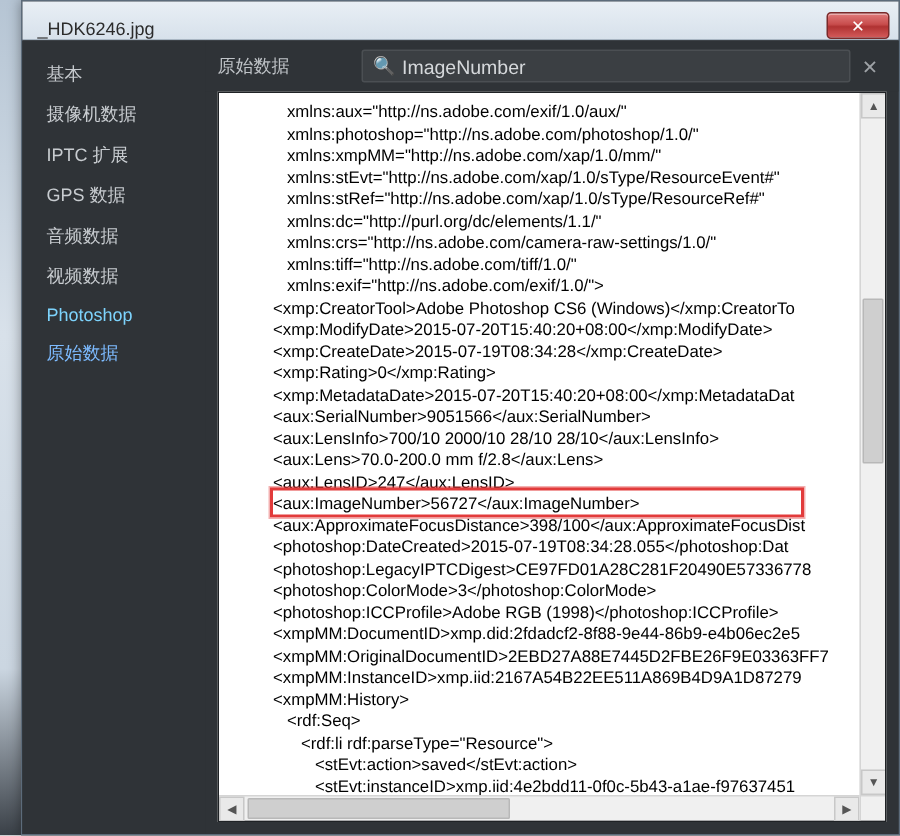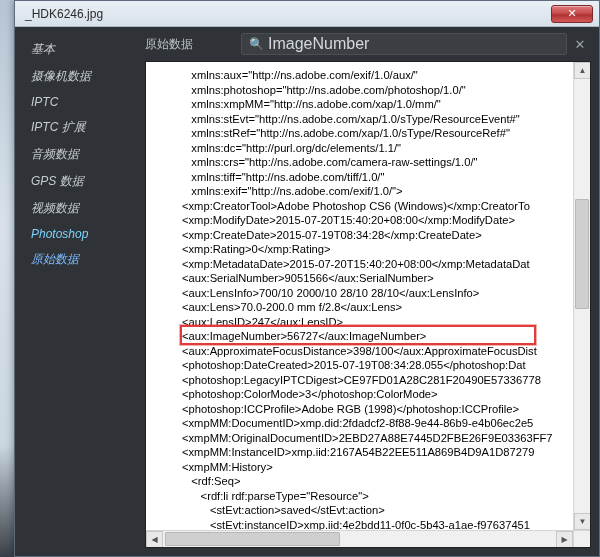--- a/index.html
+++ b/index.html
@@ -17,21 +17,21 @@
     border: 1px solid #5c6b7a;
     box-shadow: 0 0 8px rgba(0,0,0,0.4);
     display: flex;
     flex-direction: column;
   }
   .titlebar {
     height: 26px;
     background: linear-gradient(#e9eff5, #d7e1eb);
     border-bottom: 1px solid #a9b6c3;
     display: flex;
-    align-items: center;
+    align-items: flex-end;
     padding: 0 6px;
     font-size: 12px;
     color: #2b2b2b;
   }
   .titlebar .title-text { flex: 1; padding-left: 4px; }
   .win-close {
     width: 42px; height: 18px;
     background: linear-gradient(#e07a7a, #c84d4d 45%, #b03232 55%, #d35a5a);
     border: 1px solid #7a2a2a;
     border-radius: 3px;
@@ -50,21 +50,20 @@
     width: 122px;
     background: #2f3337;
     padding: 10px 0 10px 10px;
     color: #c8ccd0;
     font-size: 12px;
   }
   .sidebar .item {
     padding: 4px 6px;
     margin-bottom: 2px;
     cursor: default;
-    font-style: italic;
   }
   .sidebar .item.dim { color: #7dd3fc; }
   .sidebar .item.active { color: #7dbbff; }
   .main {
     flex: 1;
     display: flex;
     flex-direction: column;
     min-width: 0;
   }
   .main-header {
@@ -93,21 +92,21 @@
     pointer-events: none;
   }
   .filter-input {
     flex: 1;
     height: 22px;
     background: #3b3f43;
     border: 1px solid #4b4f53;
     border-radius: 2px;
     color: #d5d8db;
     padding-left: 26px;
-    font-size: 16px;
+    font-size: 13px;
     outline: none;
   }
   .filter-clear {
     width: 22px; height: 22px;
     color: #9ea2a6;
     display: flex; align-items: center; justify-content: center;
     font-size: 13px;
     margin-left: 2px;
     cursor: default;
   }
@@ -201,24 +200,23 @@
       <span class="title-text">_HDK6246.jpg</span>
       <div class="win-close">
         <span>✕</span>
       </div>
     </div>
 
     <div class="body">
       <div class="sidebar">
         <div class="item"><span>基本</span></div>
         <div class="item"><span>摄像机数据</span></div>
-        <div class="item"><span>IPTC</span></div>
         <div class="item"><span>IPTC 扩展</span></div>
+        <div class="item"><span>GPS 数据</span></div>
         <div class="item"><span>音频数据</span></div>
-        <div class="item"><span>GPS 数据</span></div>
         <div class="item"><span>视频数据</span></div>
         <div class="item dim"><span>Photoshop</span></div>
         <div class="item active"><span>原始数据</span></div>
       </div>
 
       <div class="main">
         <div class="main-header">
           <div class="label">原始数据</div>
           <div class="filter-wrap">
             <span class="mag">🔍</span>

